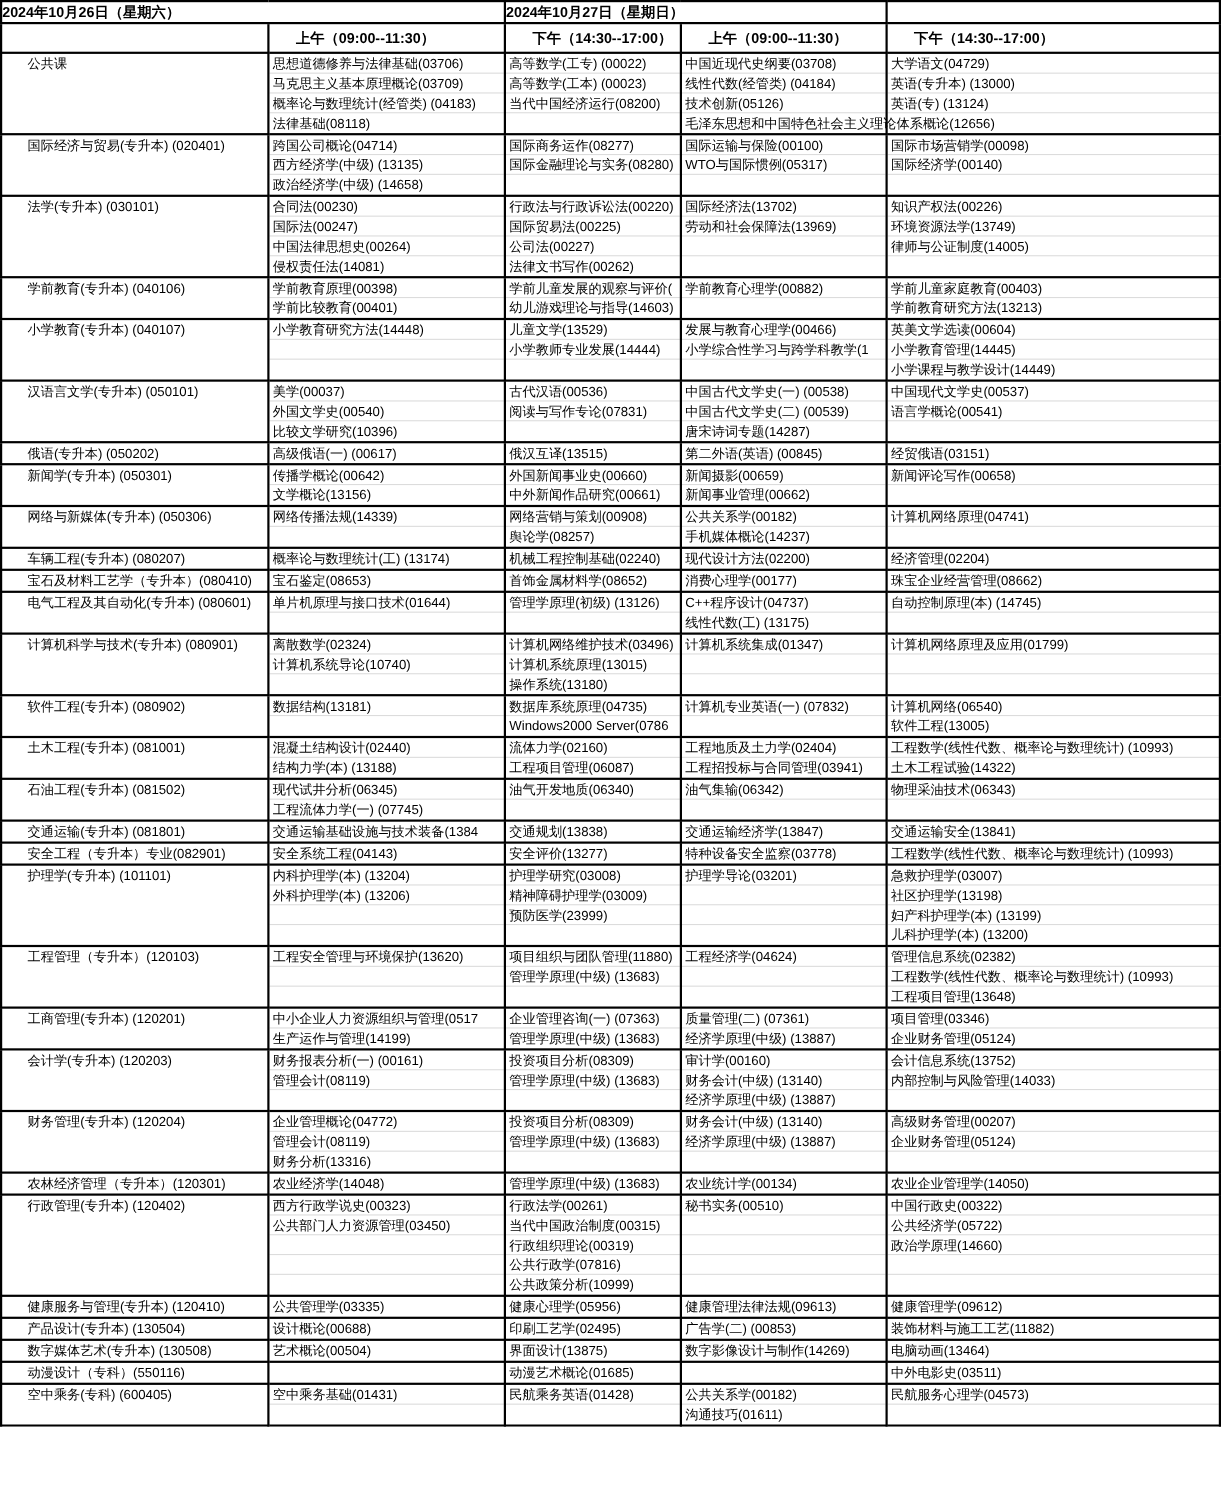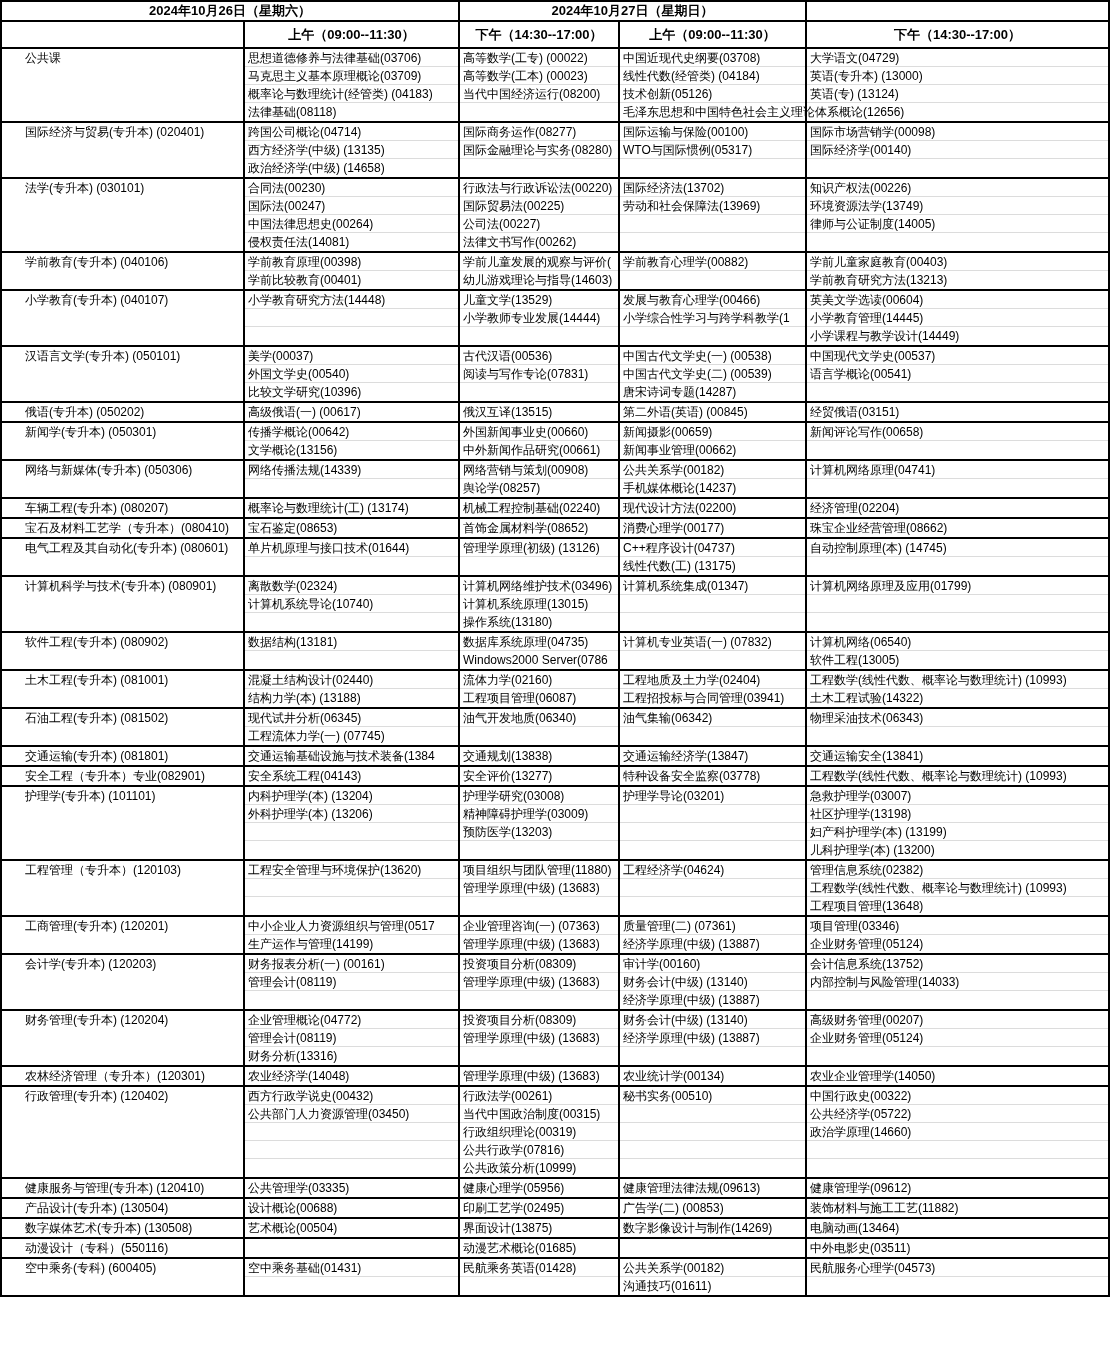--- a/index.html
+++ b/index.html
@@ -1,21 +1,21 @@
 <!DOCTYPE html>
 <html><head>
 <meta charset="utf-8">
 <style>
   html,body{margin:0;padding:0;background:#fff;}
   body{font-family:"Liberation Sans","DejaVu Sans",sans-serif;color:#000;}
   .wrap{width:1110px;}
   table{border-collapse:collapse;table-layout:fixed;width:1108px;margin:0;}
   td{border:2px solid #000;padding:0;vertical-align:top;overflow:visible;background:#fff;}
-  tr.h1 td{height:18px;line-height:18px;text-align:center;font-weight:700;font-size:13px;white-space:nowrap;}
-  tr.h2 td{height:25px;line-height:25px;text-align:center;font-weight:700;font-size:13px;white-space:nowrap;}
+  tr.h1 td{height:18px;line-height:18px;font-weight:700;font-size:13px;white-space:nowrap;}
+  tr.h2 td{height:25px;line-height:25px;font-weight:700;font-size:13px;white-space:nowrap;padding-left:24px;}
   .line{height:18px;line-height:18px;box-sizing:border-box;padding-left:3px;white-space:nowrap;font-size:12px;overflow:visible;}
   .sep{border-bottom:1px solid #dcdcdc;}
   td.cat .line{font-size:12px;margin-left:20px;}
 </style>
 </head>
 <body>
 
 <div class="wrap">
   <table>
     <colgroup>
@@ -436,21 +436,21 @@
           </td>
           <td>
             <div class="line sep">内科护理学(本) (13204)</div>
             <div class="line sep">外科护理学(本) (13206)</div>
             <div class="line sep"></div>
             <div class="line"></div>
           </td>
           <td>
             <div class="line sep">护理学研究(03008)</div>
             <div class="line sep">精神障碍护理学(03009)</div>
-            <div class="line sep">预防医学(13203)</div>
+            <div class="line sep">预防医学(23999)</div>
             <div class="line"></div>
           </td>
           <td>
             <div class="line sep">护理学导论(03201)</div>
             <div class="line sep"></div>
             <div class="line sep"></div>
             <div class="line"></div>
           </td>
           <td>
             <div class="line sep">急救护理学(03007)</div>
@@ -570,21 +570,21 @@
           </td>
           <td>
             <div class="line">农业企业管理学(14050)</div>
           </td>
         </tr>
         <tr>
           <td class="cat">
             <div class="line">行政管理(专升本) (120402)</div>
           </td>
           <td>
-            <div class="line sep">西方行政学说史(00432)</div>
+            <div class="line sep">西方行政学说史(00323)</div>
             <div class="line sep">公共部门人力资源管理(03450)</div>
             <div class="line sep"></div>
             <div class="line sep"></div>
             <div class="line"></div>
           </td>
           <td>
             <div class="line sep">行政法学(00261)</div>
             <div class="line sep">当代中国政治制度(00315)</div>
             <div class="line sep">行政组织理论(00319)</div>
             <div class="line sep">公共行政学(07816)</div>

